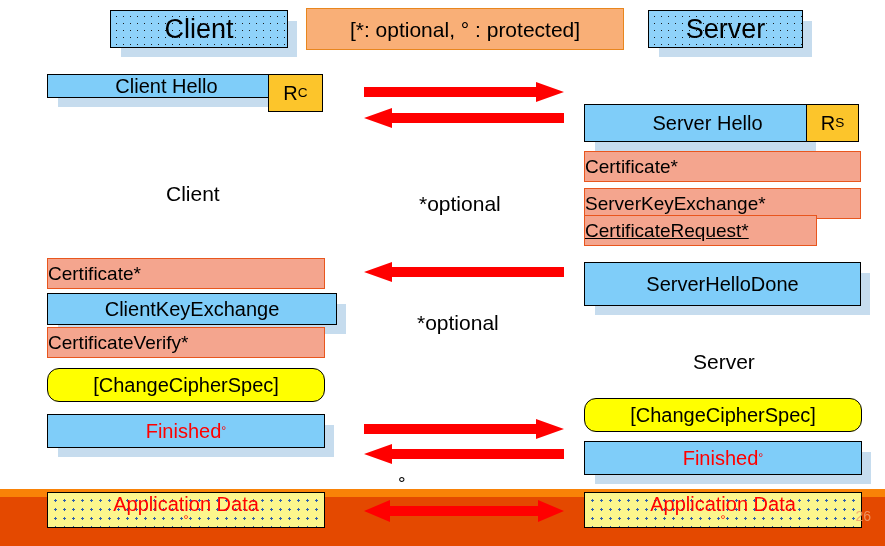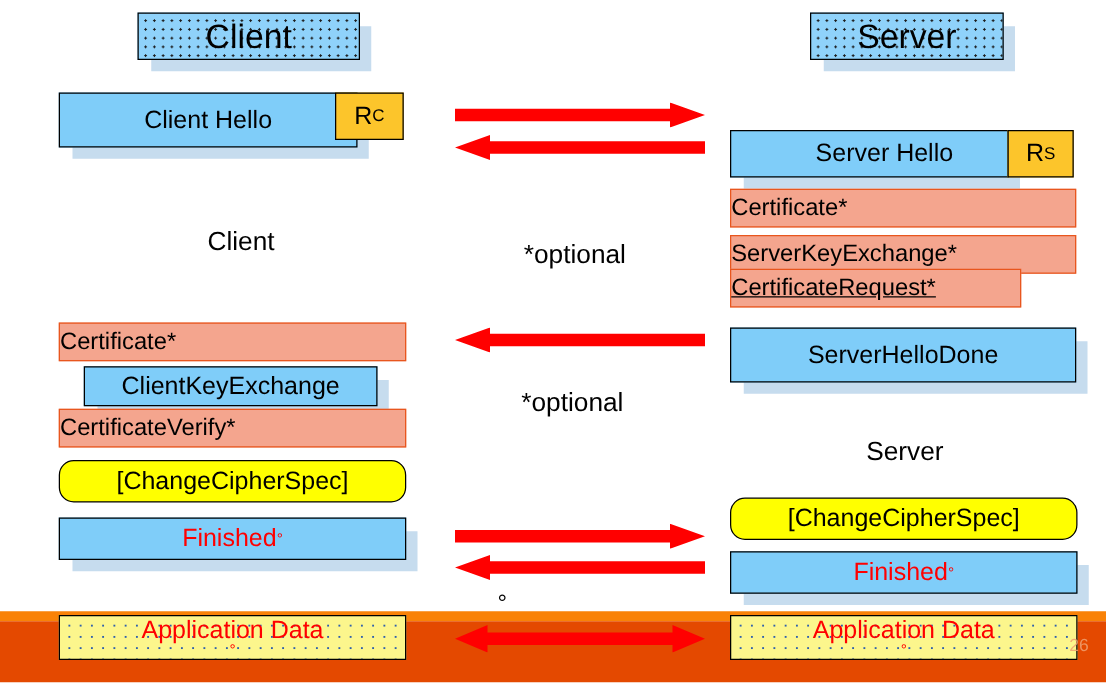--- a/index.html
+++ b/index.html
@@ -84,26 +84,29 @@
 
 <div class="stage">
 
   <div class="band band-light"></div>
   <div class="band band-dark"></div>
 
   <div class="box dotted-blue center t-hdr shadow" style="left:110px;top:10px;width:178px;height:38px;">
     <span>Client</span>
   </div>
 
+  <div class="box peach center t-legend" style="left:306px;top:8px;width:318px;height:42px;">
+    <span>[*: optional, ° : protected]</span>
+  </div>
 
   <div class="box dotted-blue center t-hdr shadow" style="left:648px;top:10px;width:155px;height:38px;">
     <span>Server</span>
   </div>
 
-  <div class="box blue center t-msg shadow" style="left:47px;top:74px;width:239px;height:44px;">
+  <div class="box blue center t-msg shadow" style="left:47px;top:74px;width:239px;height:24px;">
     <span>Client Hello</span>
   </div>
   <div class="box gold center t-msg" style="left:268px;top:74px;width:55px;height:38px;">
     <span>R</span>
       <span class="sub">C</span>
   </div>
 
   <div class="box blue center t-msg shadow" style="left:584px;top:104px;width:223px;height:38px;padding-left:24px;">
     <span>Server Hello</span>
   </div>
@@ -122,21 +125,21 @@
     <span>CertificateRequest*</span>
   </div>
 
   <div class="box blue center t-msg shadow" style="left:584px;top:262px;width:277px;height:44px;">
     <span>ServerHelloDone</span>
   </div>
 
   <div class="box salmon left t-msg-s" style="left:47px;top:258px;width:278px;height:31px;">
     <span>Certificate*</span>
   </div>
-  <div class="box blue center t-msg shadow" style="left:47px;top:293px;width:235px;height:32px;margin-left:20px;">
+  <div class="box blue center t-msg shadow" style="left:47px;top:293px;width:290px;height:32px;">
     <span>ClientKeyExchange</span>
   </div>
   <div class="box salmon left t-msg-s" style="left:47px;top:327px;width:278px;height:31px;">
     <span>CertificateVerify*</span>
   </div>
 
   <div class="box yellow center t-msg" style="left:47px;top:368px;width:278px;height:34px;">
     <span>[ChangeCipherSpec]</span>
   </div>
   <div class="box blue center t-msg shadow" style="left:47px;top:414px;width:278px;height:34px;">

